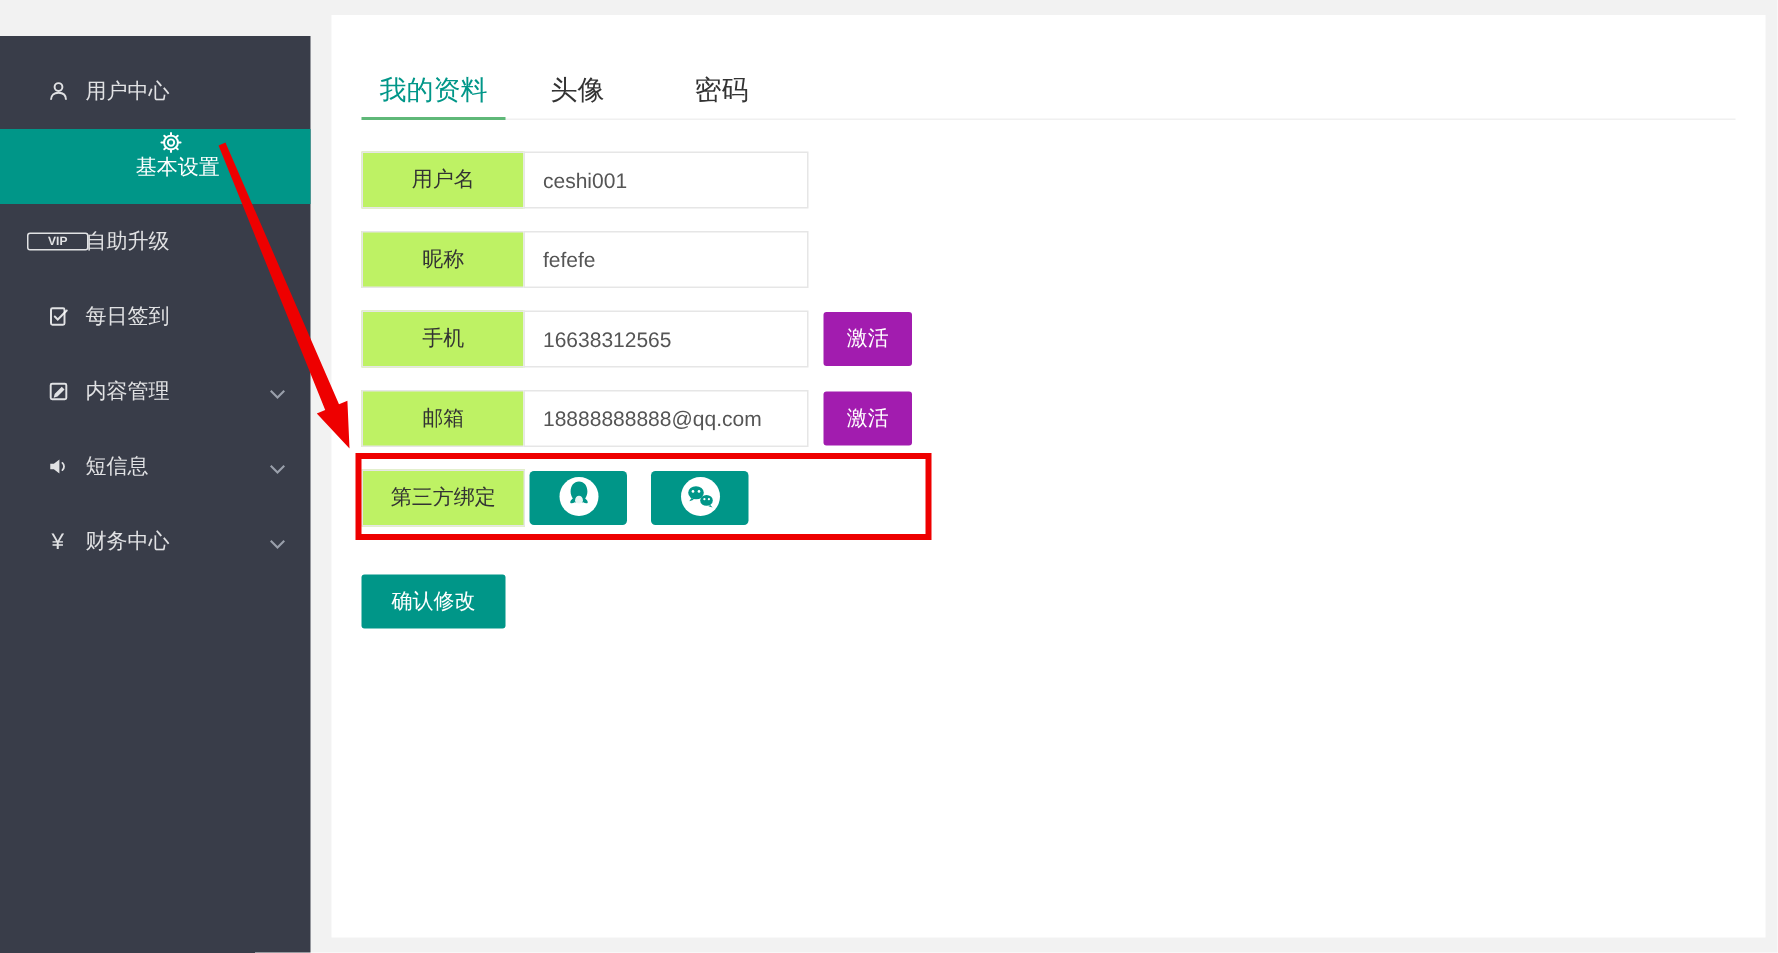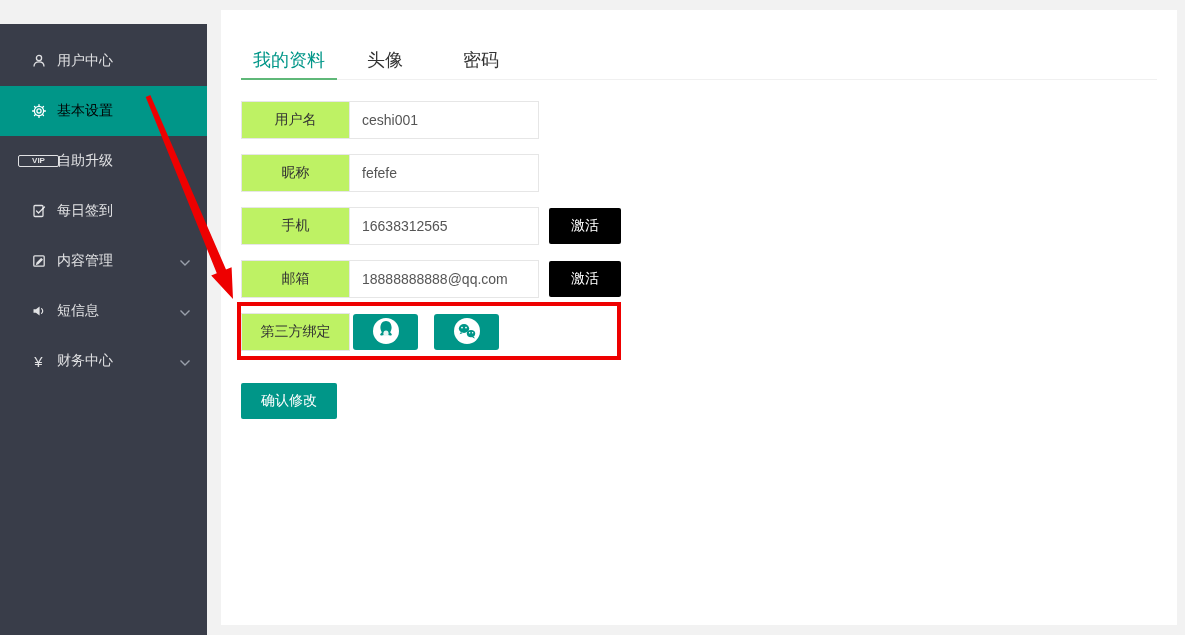--- a/index.html
+++ b/index.html
@@ -16,21 +16,21 @@
     position:absolute; left:0; top:24px;
     width:207px; height:615px;
     background:#393D49;
     padding-top:12px;
   }
   .nav-item {
     height:50px; display:flex; align-items:center;
     padding-left:30px; position:relative;
     color:rgba(255,255,255,0.85); font-size:14px; cursor:pointer;
   }
-  .nav-item.active { background:#009688; color:#000000; }
+  .nav-item.active { background:#009688; color:#ffffff;flex-direction:column; }
   .nav-icon {
     width:17px; height:17px; margin-right:10px;
     display:inline-flex; align-items:center; justify-content:center; flex:none;
   }
   .nav-icon svg { display:block; }
   .vip-badge {
     font-size:8px; font-weight:bold; border:1px solid rgba(255,255,255,0.85);
     border-radius:2px; padding:0 13px; line-height:10px; letter-spacing:0;
   }
   .yen-glyph { font-size:15px; line-height:17px; }
@@ -60,22 +60,22 @@
     width:109px; background:#bef264; border:1px solid #e6e6e6;
     display:flex; align-items:center; justify-content:center;
     font-size:14px; color:#333; flex:none;
   }
   .text-input {
     width:190px; margin-left:-1px; border:1px solid #e6e6e6;
     padding:0 12px; font-size:14px; color:#555; outline:none; background:#fff;
     font-family:inherit;
   }
   .btn-activate {
-    margin-left:10px; width:72px; height:36px; align-self:center;
-    background:#000000; color:#fff; border:none; border-radius:2px;
+    margin-left:10px; width:59px; height:36px; align-self:center;
+    background:#a21caf; color:#fff; border:none; border-radius:2px;
     font-size:14px; cursor:pointer; font-family:Liberation Serif, serif;
   }
   .btn-social {
     margin-left:3px; width:65px; height:36px; align-self:center;
     background:#009688; border:none; border-radius:3px; cursor:pointer;
     display:inline-flex; align-items:center; justify-content:center; padding:0;
   }
   .btn-social + .btn-social { margin-left:16px; }
   .btn-submit {
     margin-top:32px; width:96px; height:36px;

